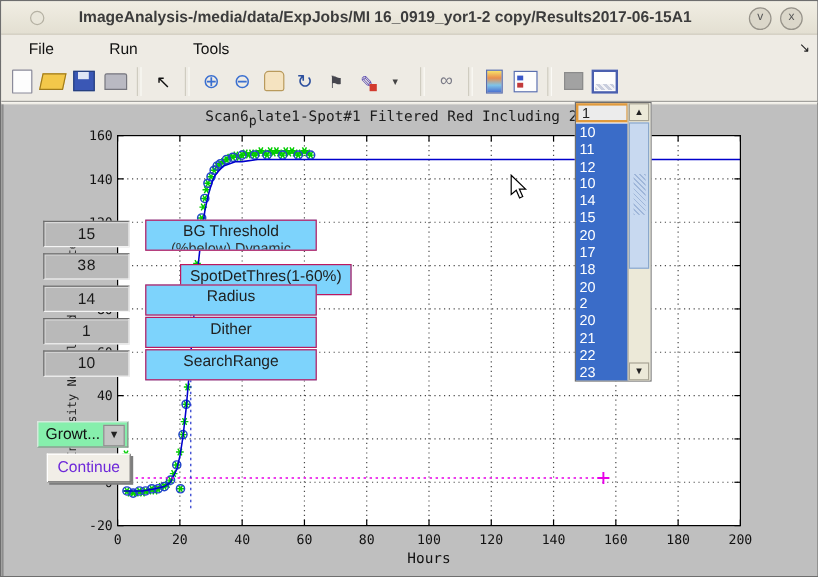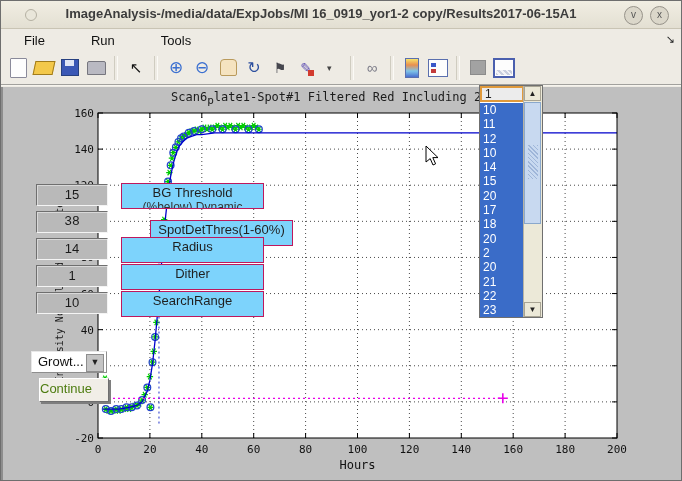--- a/index.html
+++ b/index.html
@@ -59,28 +59,28 @@
   
   .uiinput{position:absolute;left:35px;width:70px;height:20px;background:#b9b9b9;
            border-top:1px solid #6f6f6f;border-left:1px solid #6f6f6f;
            border-bottom:1px solid #f4f4f4;border-right:1px solid #f4f4f4;
            box-shadow:1px 1px 0 #d9d9d9 inset;
            font-size:13px;color:#1a1a1a;text-align:center;line-height:20px;}
   .uibutton{position:absolute;left:120px;width:141px;height:24px;background:#7dd3fc;
             border:1px solid #be185d;color:#1f1f1f;font-size:13px;text-align:center;
             overflow:hidden;line-height:17px;}
   .uibutton .sub2{display:block;font-size:12px;color:#333;line-height:12px;}
-  #growth-combo{position:absolute;left:30px;top:350px;width:76px;height:22px;background:#ffffff;
+  #growth-combo{position:absolute;left:30px;top:350px;width:76px;height:22px;background:#86efac;
             border:1px solid #8e8e8e;border-top-color:#e8e8e8;border-left-color:#e8e8e8;
             font-size:13px;color:#111;line-height:20px;padding-left:6px;box-sizing:border-box;}
   #growth-combo .dd{position:absolute;right:2px;top:2px;width:16px;height:16px;background:#c4c4c4;
             border:1px solid #8e8e8e;font-size:9px;text-align:center;line-height:15px;color:#222;}
   #continue-btn{position:absolute;left:38px;top:377px;width:68px;height:22px;background:#f1eee7;
             border:1px solid #6f6f6f;border-top-color:#ffffff;border-left-color:#ffffff;
-            box-shadow:2px 2px 0 #7e7e7e;font-size:13px;color:#4d7c0f;text-align:left;line-height:20px;}
+            box-shadow:2px 2px 0 #7e7e7e;font-size:13px;color:#6d28d9;text-align:center;line-height:20px;}
   
   #dropdown{position:absolute;left:478px;top:84px;width:64px;height:233px;background:#fff;
             border:1px solid #6f6f6f;box-sizing:border-box;z-index:40;font-size:12px;}
   #dd-field{position:absolute;left:0;top:0;width:44px;height:16px;background:#ececec;
             border:2px solid #e09a3c;box-sizing:border-box;color:#222;padding-left:3px;line-height:12px;}
   #dd-list{position:absolute;left:0;top:17px;width:44px;bottom:0;background:#3a6cc8;}
   .dd-item{height:14.3px;color:#fff;padding-left:3px;line-height:14px;}
   #dd-scroll{position:absolute;right:0;top:0;width:18px;bottom:0;background:#ece9d8;border-left:1px solid #b8b4a4;}
   .dd-arrow{position:absolute;left:0;width:17px;height:15px;background:#ece9d8;border:1px solid #a8a494;
             box-sizing:border-box;font-size:8px;text-align:center;line-height:13px;color:#222;}

